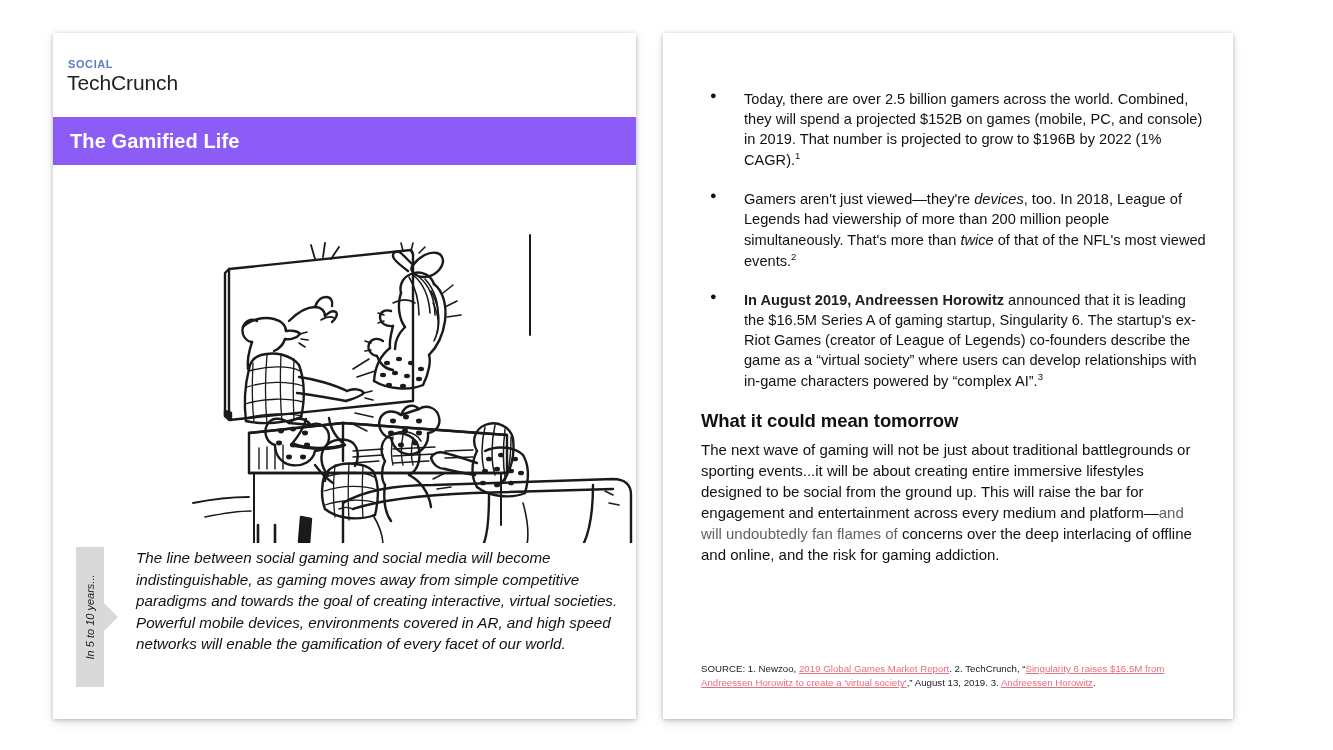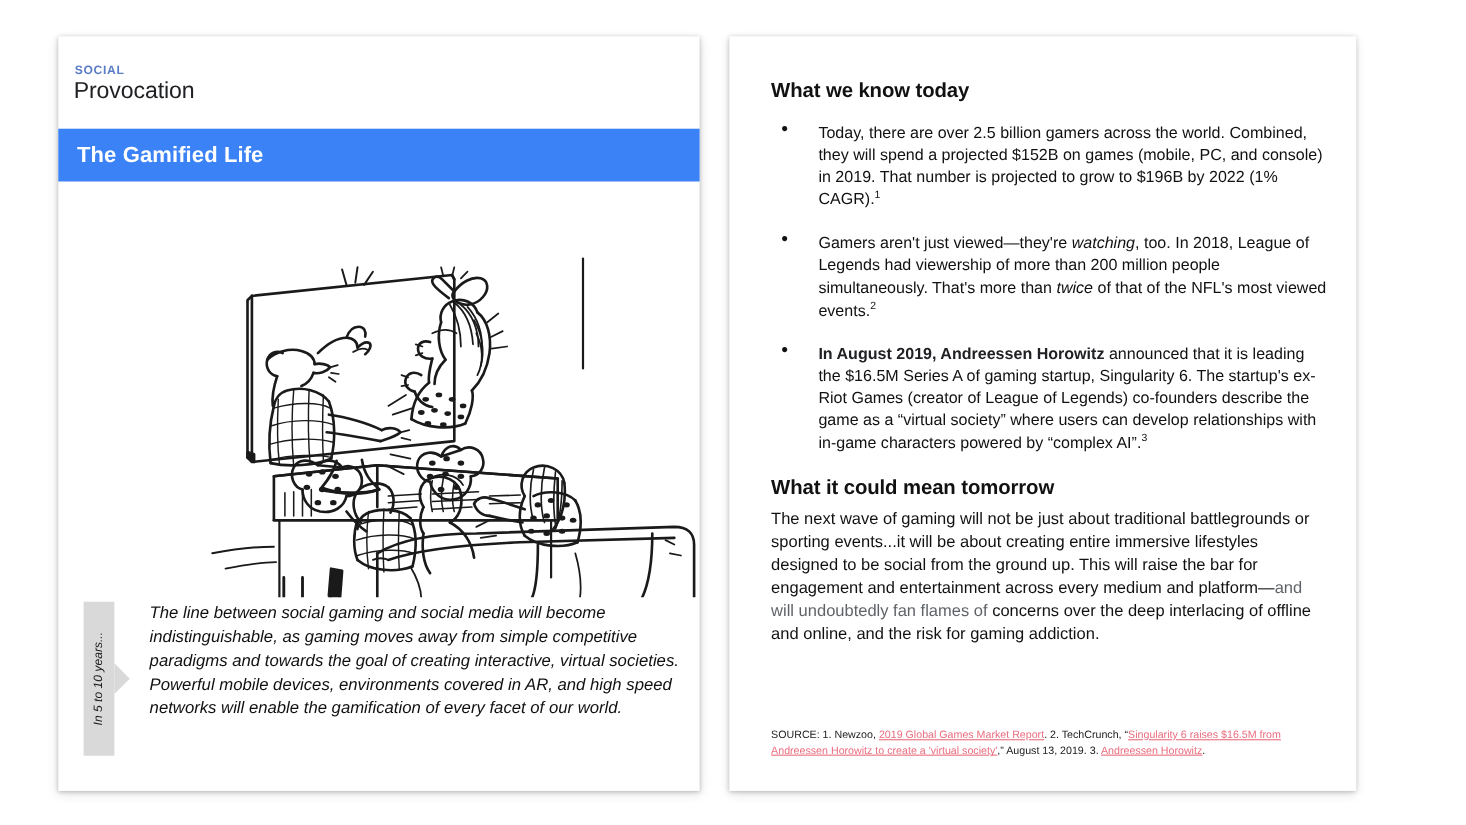--- a/index.html
+++ b/index.html
@@ -63,21 +63,21 @@
     color: #757575;
   }
 
   
   .banner {
     position: absolute;
     left: 0;
     top: 84px;
     width: 583px;
     height: 48px;
-    background: #3b82f6;
+    background: #8b5cf6;
     display: flex;
     align-items: center;
   }
   .banner-title {
     color: #ffffff;
     font-size: 20px;
     font-weight: bold;
     margin-left: 17px;
     letter-spacing: 0.1px;
   }
@@ -197,21 +197,21 @@
     text-decoration: underline;
   }
 </style>
 </head>
 <body>
 
 <div class="card" id="left-card">
 
   <div class="lc-header">
     <div class="eyebrow">SOCIAL</div>
-    <div class="deck-title">Provocation</div>
+    <div class="deck-title">TechCrunch</div>
 
   </div>
 
   <div class="banner">
     <div class="banner-title">The Gamified Life</div>
   </div>
 
   <div class="cartoon-wrap">
     <svg width="583" height="370" viewBox="0 0 583 370" xmlns="http://www.w3.org/2000/svg">
       <g fill="none" stroke="#1a1a1a" stroke-width="2.4" stroke-linecap="round" stroke-linejoin="round">
@@ -433,25 +433,24 @@
       <div class="timetab-text">In 5 to 10 years...</div>
       <div class="timetab-arrow"></div>
     </div>
     <div class="callout-text">The line between social gaming and social media will become indistinguishable, as gaming moves away from simple competitive paradigms and towards the goal of creating interactive, virtual societies. Powerful mobile devices, environments covered in AR, and high speed networks will enable the gamification of every facet of our world.</div>
   </div>
 </div>
 
 <div class="card" id="right-card">
   <div class="rc-inner">
 
-    <h2 class="section">What we know today</h2>
 
     <ul class="facts" id="facts-list">
         <li><span>Today, there are over 2.5 billion gamers across the world. Combined, they will spend a projected $152B on games (mobile, PC, and console) in 2019. That number is projected to grow to $196B by 2022 (1% CAGR).</span><sup class="sup">1</sup></li>
-        <li><span>Gamers aren't just viewed—they're </span><i>watching</i><span>, too. In 2018, League of Legends had viewership of more than 200 million people simultaneously. That's more than </span><i>twice</i><span> of that of the NFL's most viewed events.</span><sup class="sup">2</sup></li>
+        <li><span>Gamers aren't just viewed—they're </span><i>devices</i><span>, too. In 2018, League of Legends had viewership of more than 200 million people simultaneously. That's more than </span><i>twice</i><span> of that of the NFL's most viewed events.</span><sup class="sup">2</sup></li>
         <li class="muted"><b>In August 2019, Andreessen Horowitz</b><span> announced that it is leading the $16.5M Series A of gaming startup, Singularity 6. The startup's ex-Riot Games (creator of League of Legends) co-founders describe the game as a “virtual society” where users can develop relationships with in-game characters powered by “complex AI”.</span><sup class="sup">3</sup></li>
       </ul>
 
     <h2 class="section tomorrow">What it could mean tomorrow</h2>
 
     <p class="tomorrow-body" id="tomorrow-body"><span>The next wave of gaming will not be just about traditional battlegrounds or sporting events...it will be about creating entire immersive lifestyles designed to be social from the ground up. This will raise the bar for engagement and entertainment across every medium and platform—</span><span class="grayish">and will undoubtedly fan flames of </span><span>concerns over the deep interlacing of offline and online, and the risk for gaming addiction.</span></p>
 
     <div class="source" id="source-line"><span>SOURCE: 1. Newzoo, </span><a href="#" style="color: rgb(234, 109, 126);">2019 Global Games Market Report</a><span>. 2. TechCrunch, “</span><a href="#" style="color: rgb(234, 109, 126);">Singularity 6 raises $16.5M from Andreessen Horowitz to create a 'virtual society'</a><span>,” August 13, 2019. 3. </span><a href="#" style="color: rgb(234, 109, 126);">Andreessen Horowitz</a><span>.</span></div>
   </div>
 </div>

